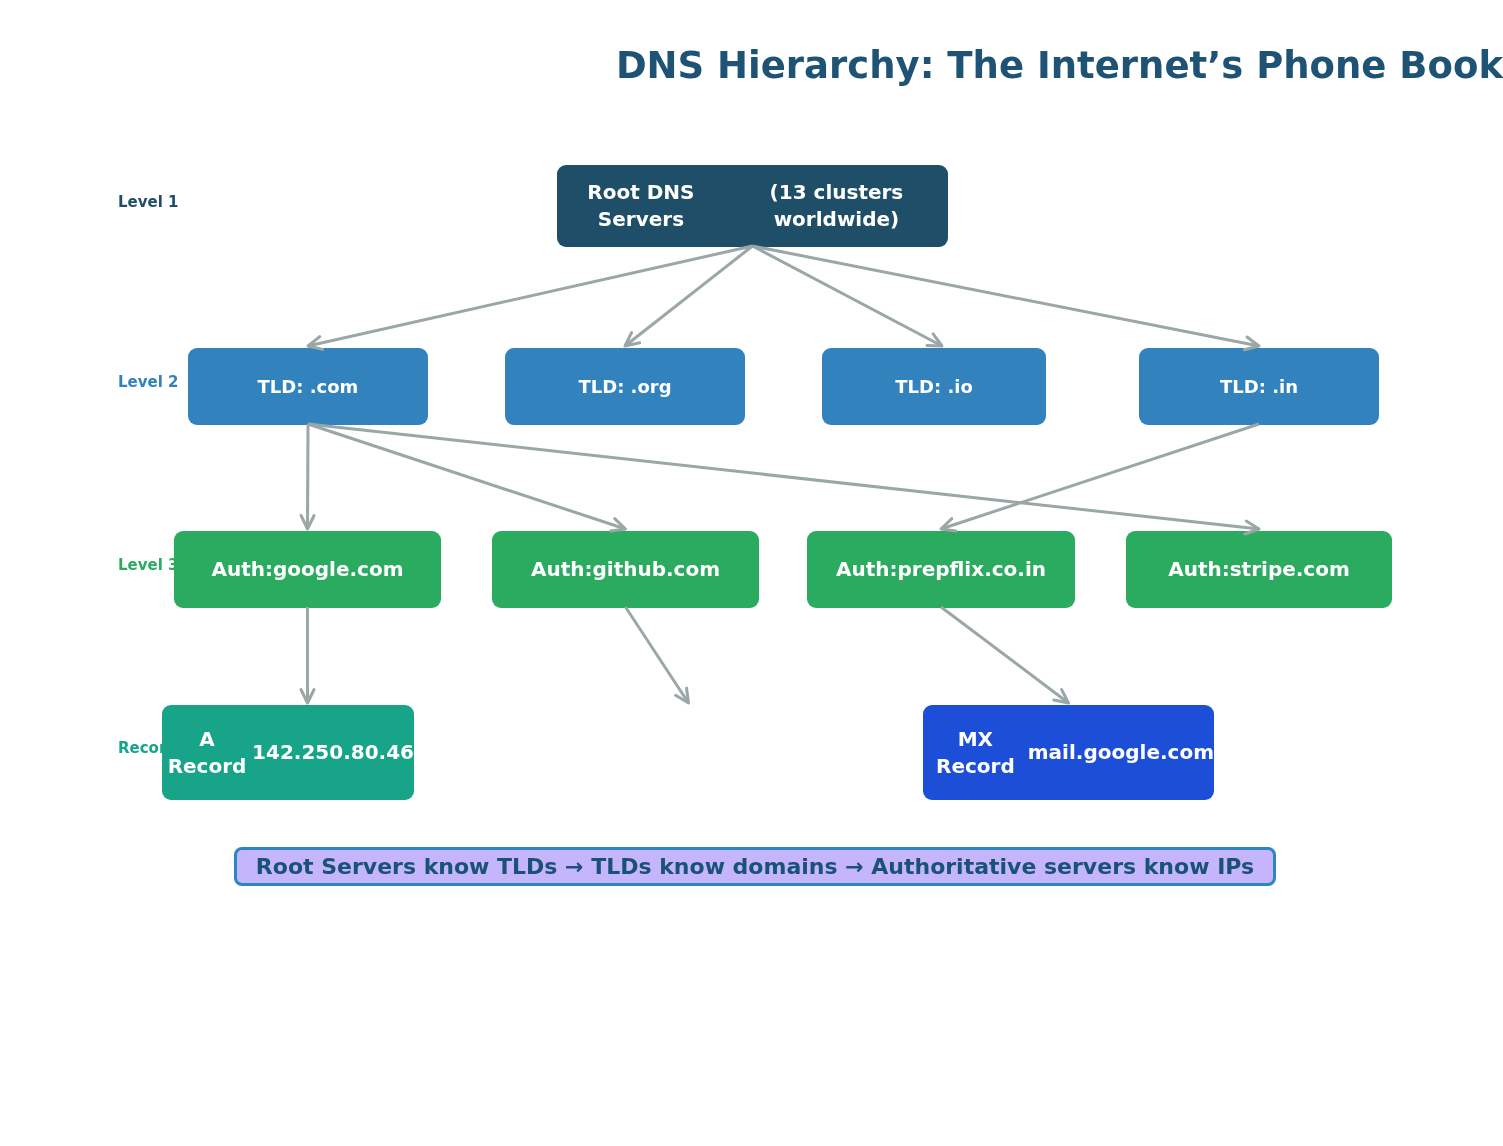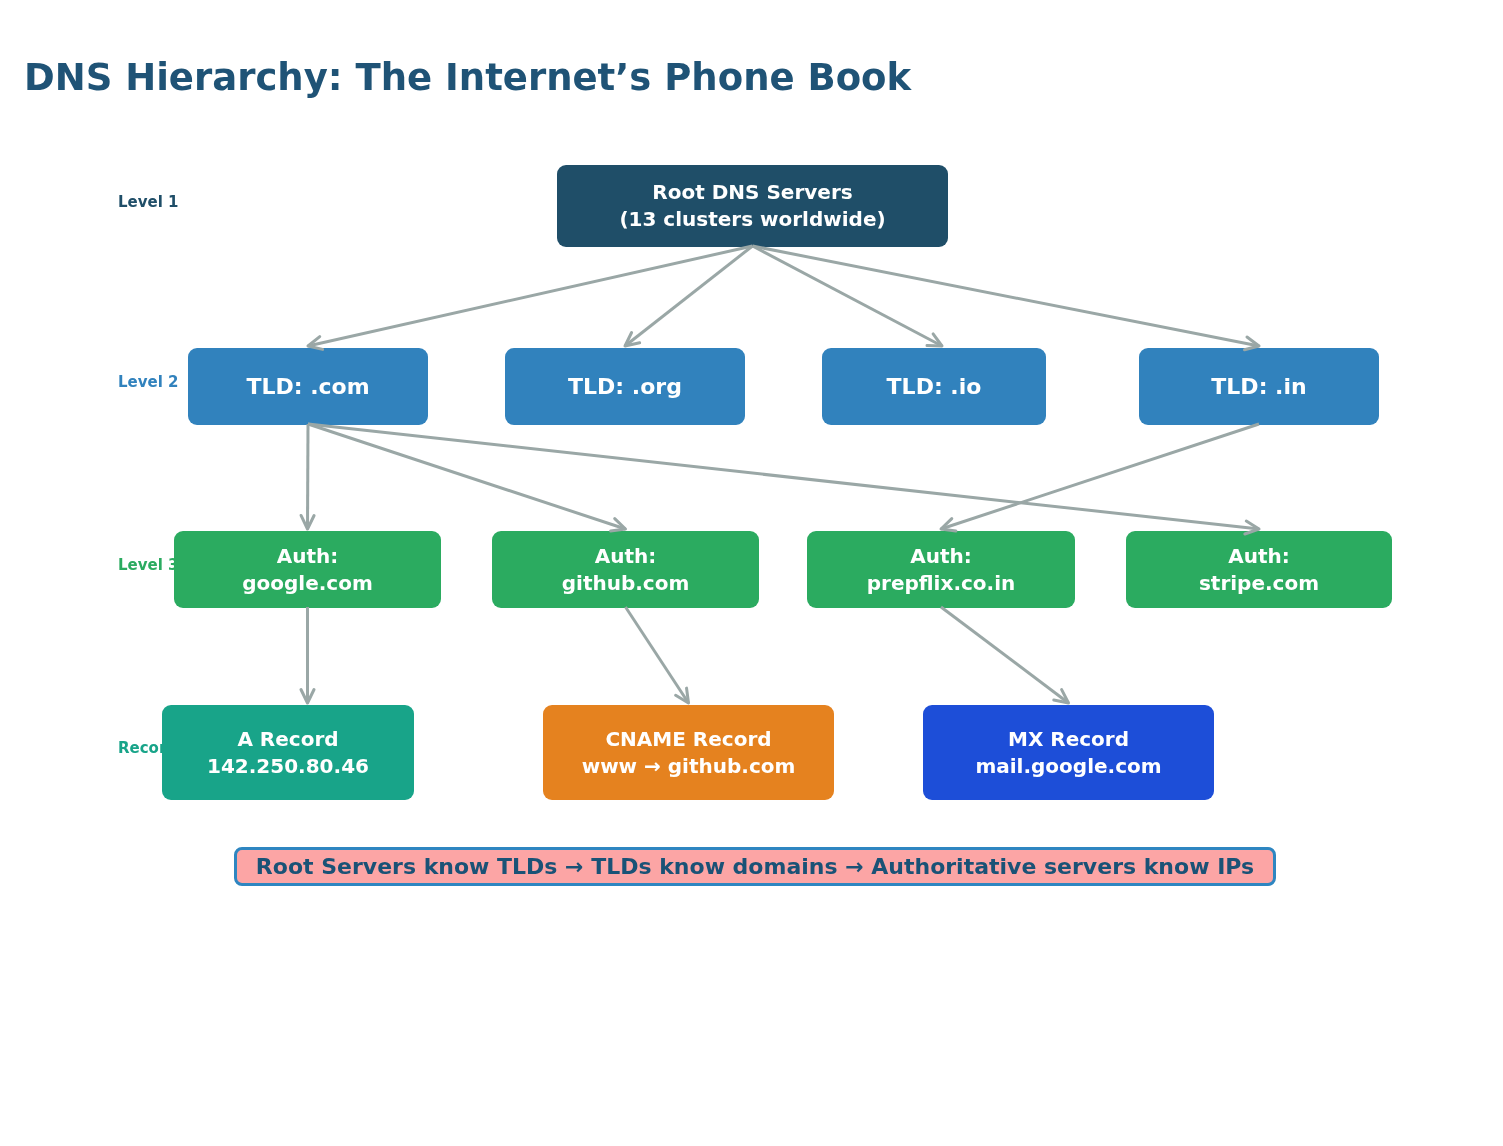--- a/index.html
+++ b/index.html
@@ -1,32 +1,32 @@
 <!DOCTYPE html>
 <html><head>
 <meta charset="utf-8">
 <style>
   html,body{margin:0;padding:0;background:#ffffff;}
   #canvas{
     position:relative;width:1503px;height:1146px;background:#ffffff;overflow:hidden;
     font-family:"DejaVu Sans","Liberation Sans",sans-serif;
   }
   .title{
-    position:absolute;left:0;right:0;top:56px;text-align:left;
+    position:absolute;left:0;right:0;top:44px;text-align:right;
     font-size:37px;font-weight:bold;letter-spacing:0px;padding-left:24px;
   }
   .level-label{
     position:absolute;font-size:15px;font-weight:bold;white-space:nowrap;z-index:1;
   }
   .node{
     position:absolute;border-radius:9px;z-index:2;color:#ffffff;font-weight:bold;
-    display:flex;flex-direction:column;align-items:center;justify-content:center;
+    display:flex;flex-direction:row;align-items:center;justify-content:center;
     text-align:center;line-height:27px;font-size:20px;
   }
-  .node.tld{font-size:22px;text-align:right;}
+  .node.tld{font-size:18px;text-align:right;}
   #edges-svg{position:absolute;left:0;top:0;width:1503px;height:1146px;z-index:3;pointer-events:none;}
   .footer{
     position:absolute;left:234px;top:847px;width:1036px;height:33px;z-index:2;
     border-radius:8px;border:3px solid #2E86C1;display:flex;align-items:center;justify-content:center;
     font-size:22px;font-weight:bold;white-space:nowrap;
   }
 </style>
 </head>
 <body>
 
@@ -71,24 +71,20 @@
   </div>
   <div class="node" style="left: 1126px; top: 531px; width: 266px; height: 77px; background: rgb(43, 171, 96);">
     <span>Auth:</span>
     <span>stripe.com</span>
   </div>
 
   <div class="node" style="left: 162px; top: 705px; width: 252px; height: 95px; background: rgb(24, 164, 137);">
     <span>A Record</span>
     <span>142.250.80.46</span>
   </div>
-  <div class="node" style="left: 543px; top: 705px; width: 291px; height: 95px; background: rgb(229, 130, 31);">
-    <span>CNAME Record</span>
-    <span>www → github.com</span>
-  </div>
   <div class="node" style="left: 923px; top: 705px; width: 291px; height: 95px; background: #1d4ed8;">
     <span>MX Record</span>
     <span>mail.google.com</span>
   </div>
 
   <svg id="edges-svg">
       <line x1="752.5" y1="246" x2="308" y2="346" stroke="#9AA7A6" stroke-width="3"></line>
       <path d="M319.74532081509415,336.6700782988004 L308,346 L322.60938723246653,349.4008535240206" fill="none" stroke="#9AA7A6" stroke-width="3" stroke-linecap="round" stroke-linejoin="round"></path>
       <line x1="752.5" y1="246" x2="625" y2="346" stroke="#9AA7A6" stroke-width="3"></line>
       <path d="M631.6012791716051,332.530660250089 L625,346 L639.6543172174277,342.79828375851275" fill="none" stroke="#9AA7A6" stroke-width="3" stroke-linecap="round" stroke-linejoin="round"></path>
@@ -105,15 +101,15 @@
       <line x1="1259" y1="424" x2="941" y2="529" stroke="#9AA7A6" stroke-width="3"></line>
       <path d="M951.7799551342438,518.569632446376 L941,529 L955.8713151510154,530.9606084971705" fill="none" stroke="#9AA7A6" stroke-width="3" stroke-linecap="round" stroke-linejoin="round"></path>
       <line x1="307.5" y1="607" x2="307.5" y2="703" stroke="#9AA7A6" stroke-width="3"></line>
       <path d="M300.97551698833155,689.4932934647098 L307.5,703 L314.02448301166845,689.4932934647098" fill="none" stroke="#9AA7A6" stroke-width="3" stroke-linecap="round" stroke-linejoin="round"></path>
       <line x1="625.5" y1="607" x2="688.5" y2="703" stroke="#9AA7A6" stroke-width="3"></line>
       <path d="M675.6346780649436,695.2874458506046 L688.5,703 L686.5442388473382,688.1280465871581" fill="none" stroke="#9AA7A6" stroke-width="3" stroke-linecap="round" stroke-linejoin="round"></path>
       <line x1="941" y1="607" x2="1068.5" y2="703" stroke="#9AA7A6" stroke-width="3"></line>
       <path d="M1053.7853928351008,700.0878983563937 L1068.5,703 L1061.634381088119,689.663460832854" fill="none" stroke="#9AA7A6" stroke-width="3" stroke-linecap="round" stroke-linejoin="round"></path>
     </svg>
 
-  <div class="footer" style="background: #fca5a5; border-color: rgb(46, 134, 193); color: rgb(26, 82, 118);">Root Servers know TLDs → TLDs know domains → Authoritative servers know IPs</div>
+  <div class="footer" style="background: #c4b5fd; border-color: rgb(46, 134, 193); color: rgb(26, 82, 118);">Root Servers know TLDs → TLDs know domains → Authoritative servers know IPs</div>
 
 </div>
 
 </body></html>

